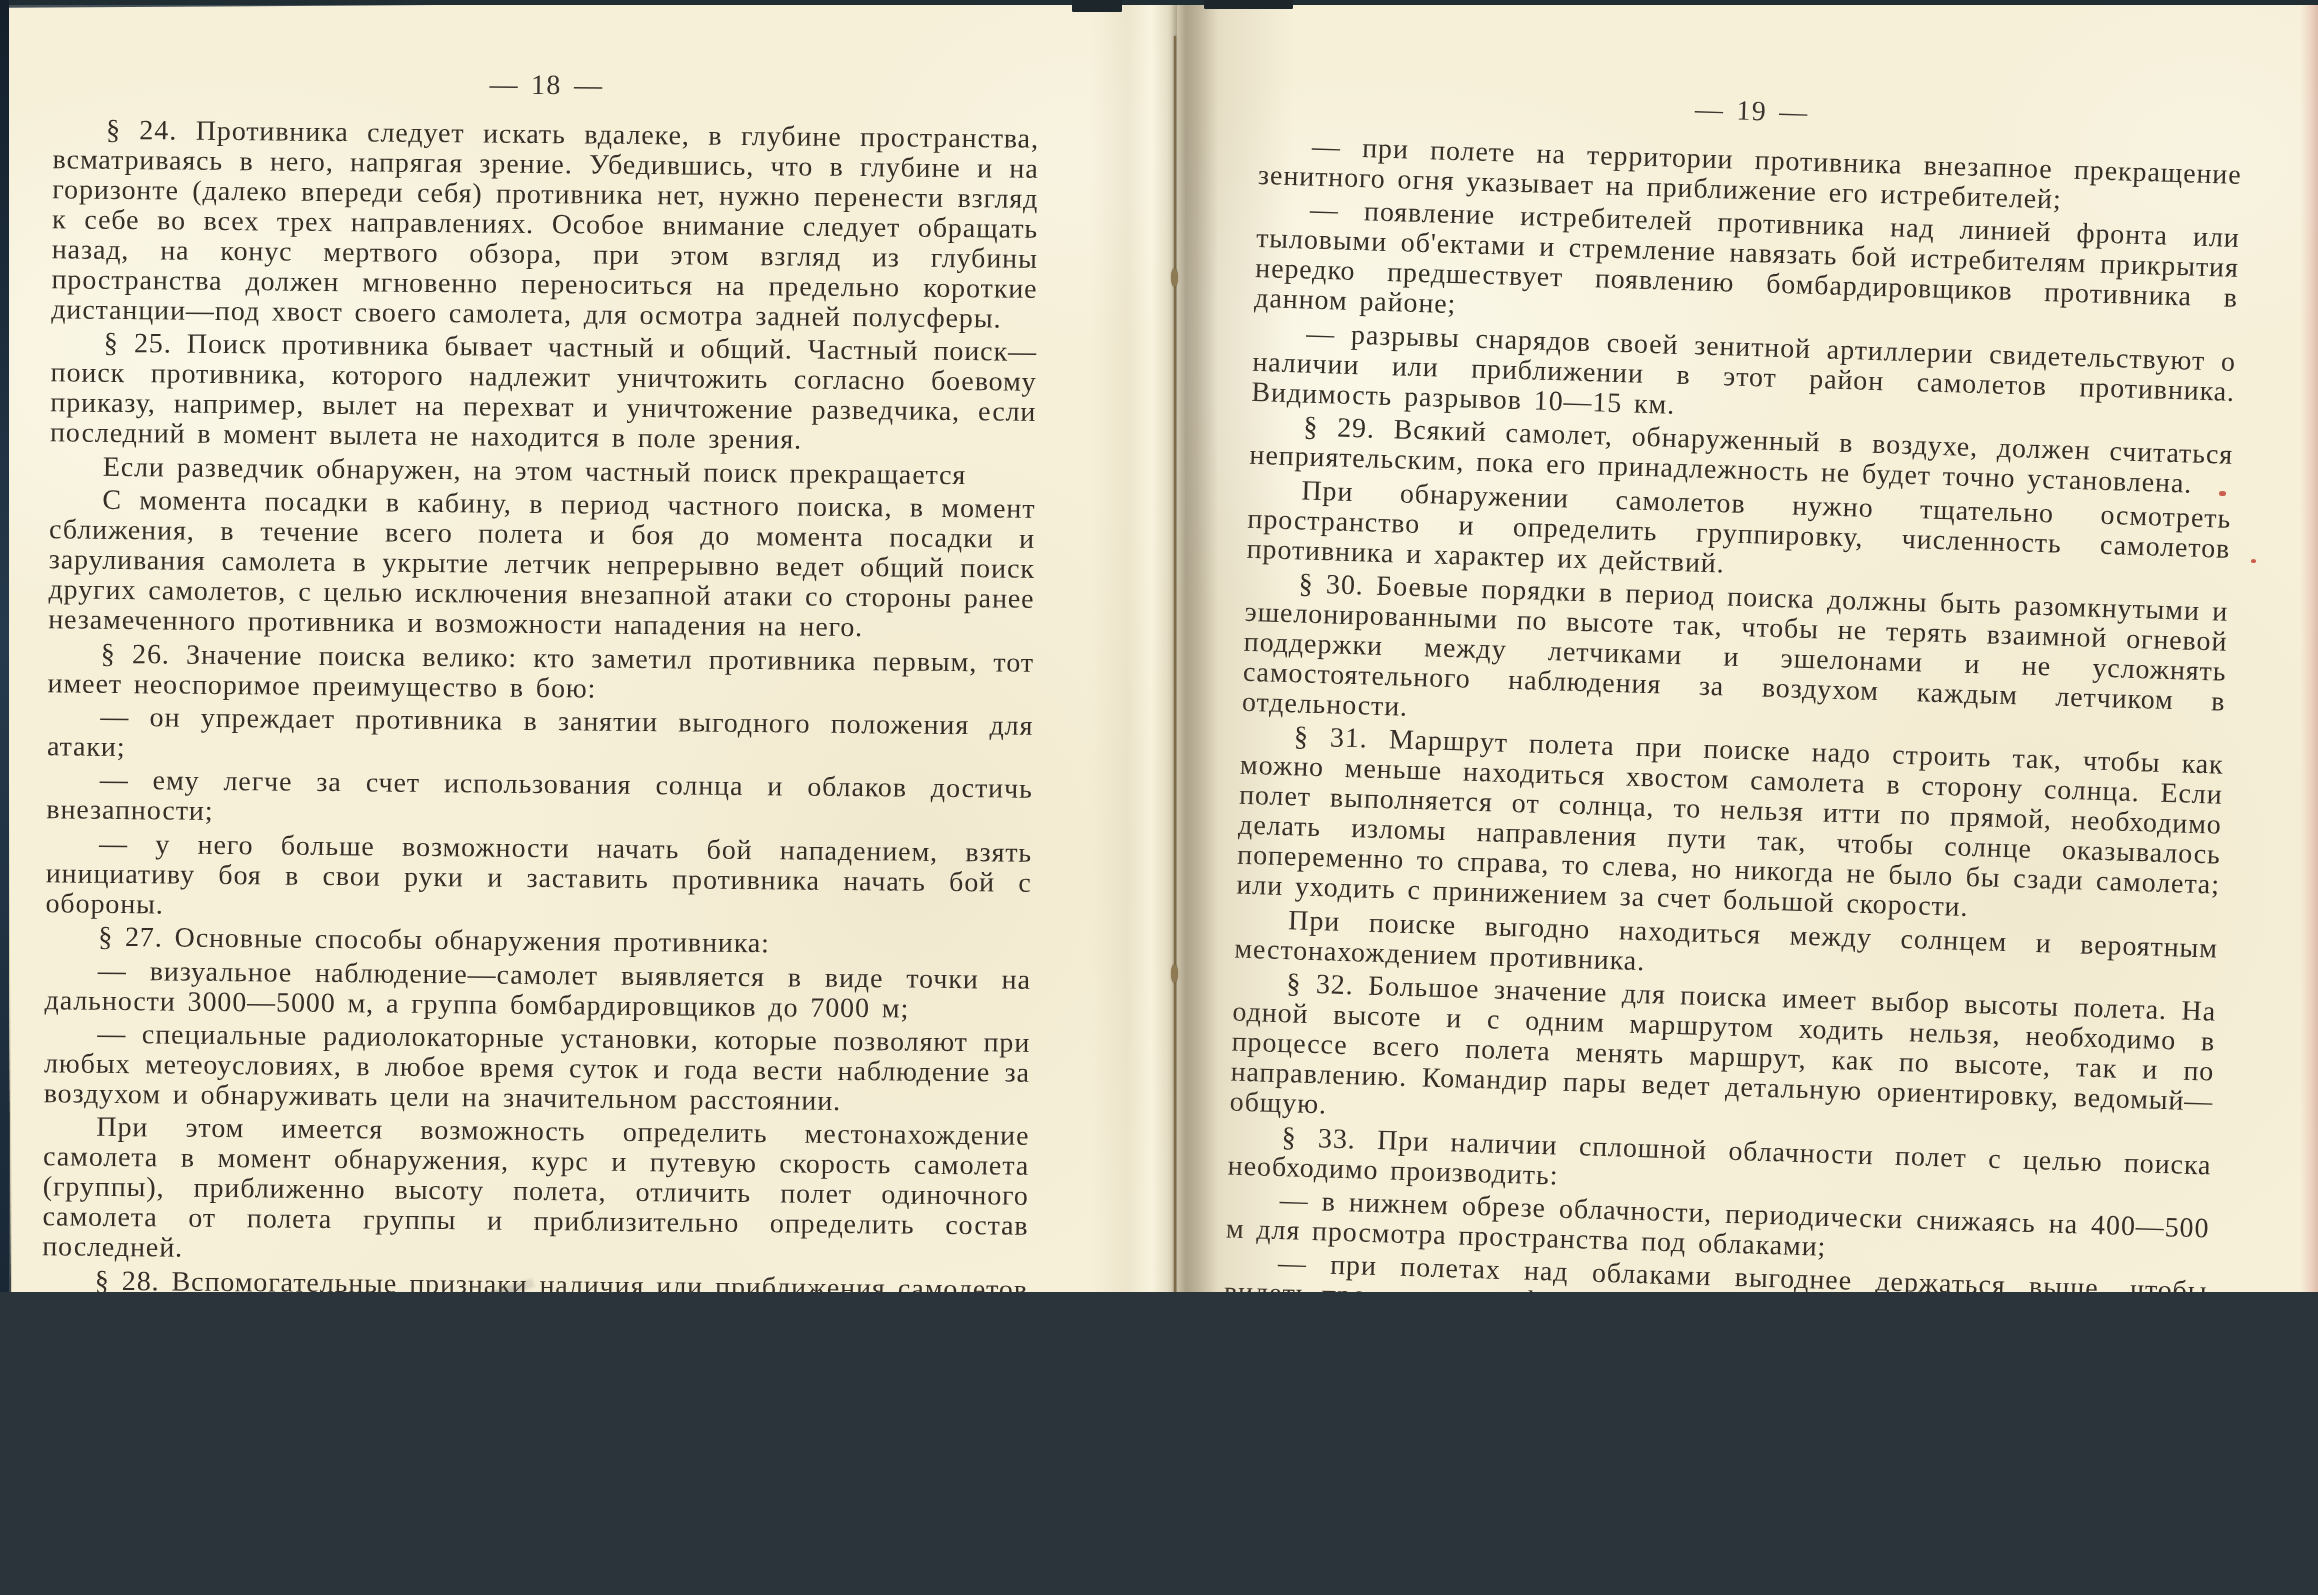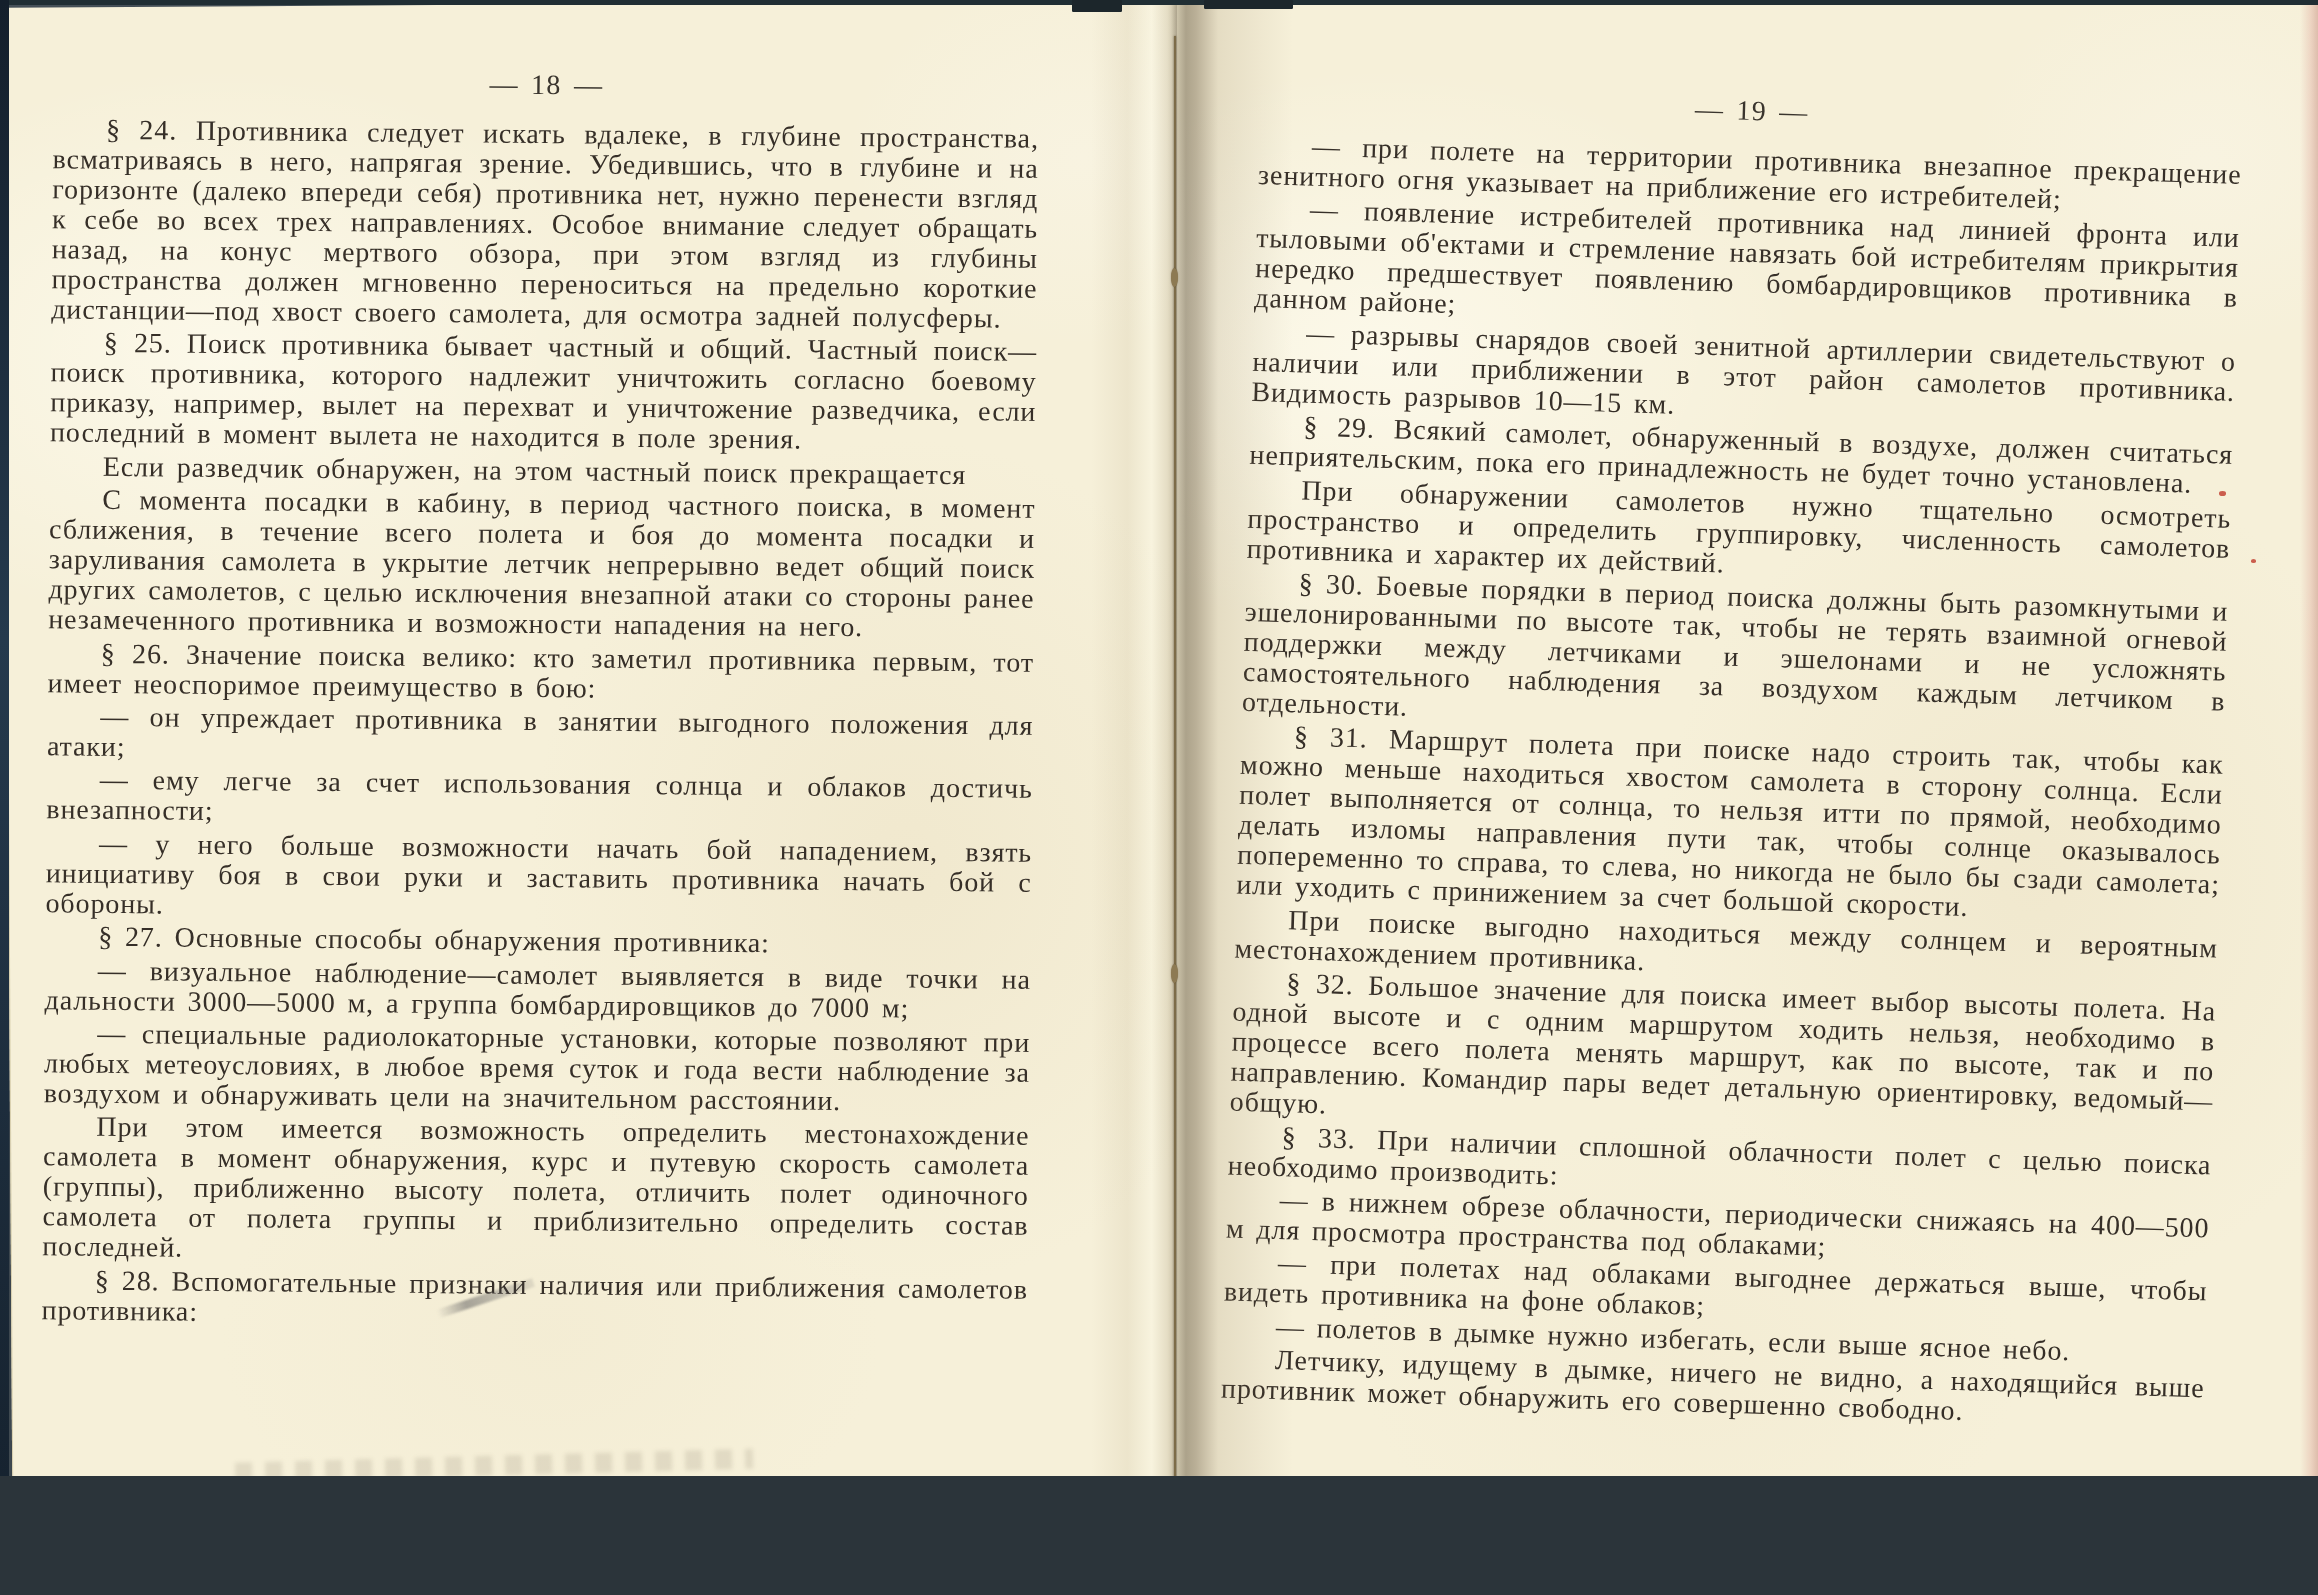--- a/index.html
+++ b/index.html
@@ -1,17 +1,17 @@
 <!DOCTYPE html>
 <html lang="ru" style="font-size:10.8px"><head>
 <meta charset="utf-8">
 <style>
   html,body{margin:0;padding:0;}
   body{background:#2b343a;font-family:"Liberation Serif","DejaVu Serif",serif;}
-  .screenshot{position:relative;width:2319px;height:1476px;overflow:hidden;background:#49545c;}
+  .screenshot{position:relative;width:2319px;height:1292px;overflow:hidden;background:#49545c;}
 
   
   .page{position:absolute;background:#f6f0d9;}
   .page::before{ 
     content:"";position:absolute;inset:0;z-index:0;pointer-events:none;
     background:
       radial-gradient(ellipse 606px 404px at 18% 22%, rgba(255,253,242,.65), transparent 70%),
       radial-gradient(ellipse 539px 606px at 75% 55%, rgba(236,226,197,.55), transparent 70%),
       radial-gradient(ellipse 471px 337px at 45% 85%, rgba(241,233,207,.5), transparent 70%),
       radial-gradient(ellipse 337px 269px at 90% 10%, rgba(250,246,232,.5), transparent 70%);

